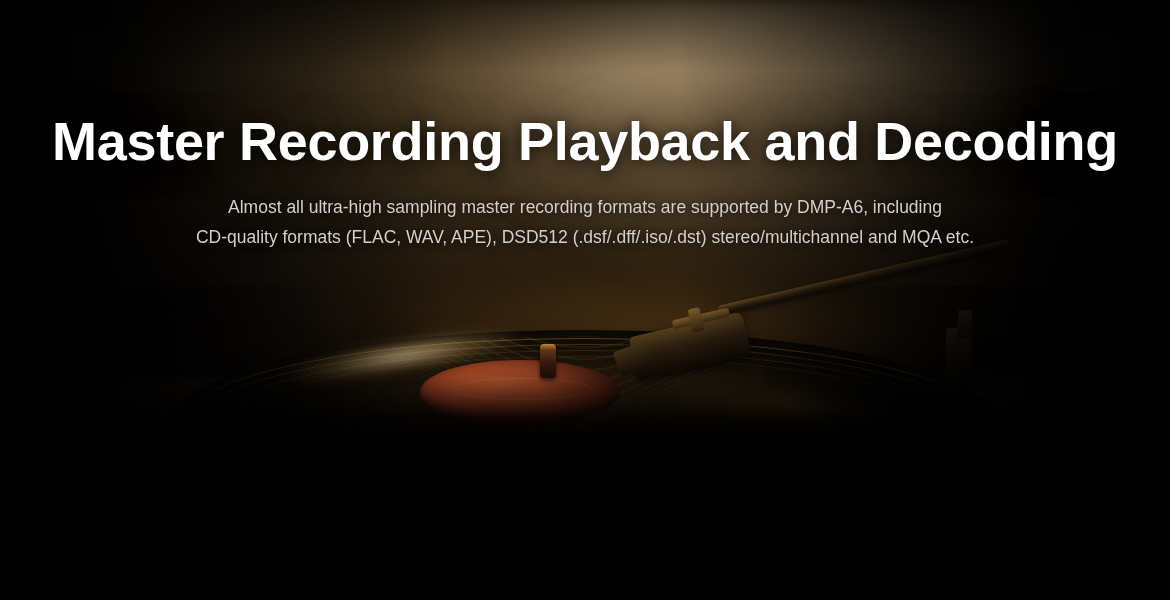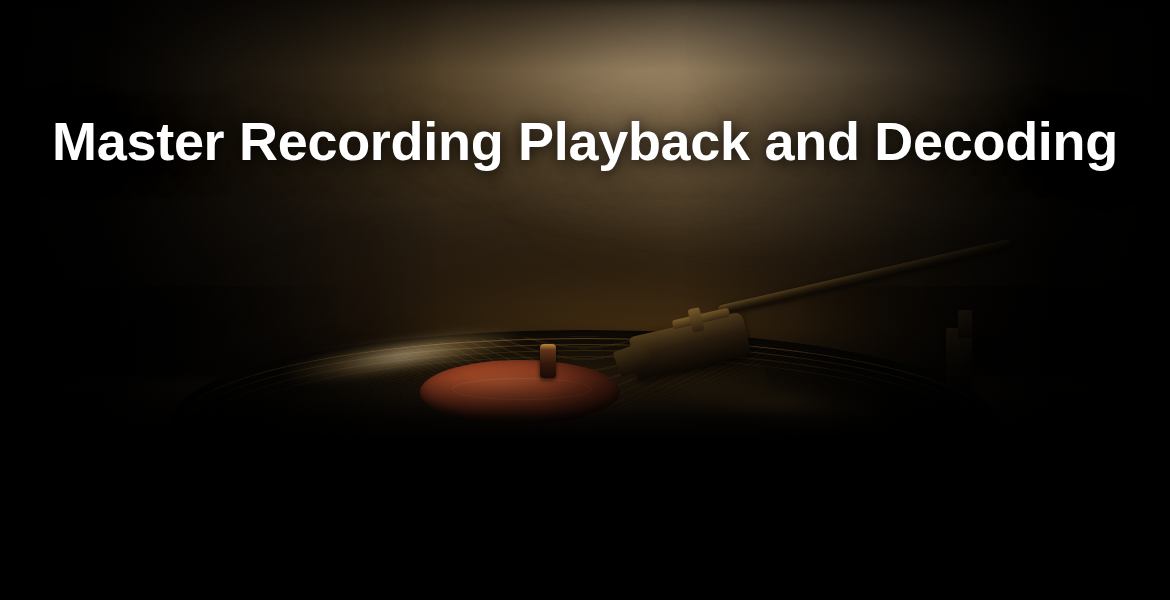--- a/index.html
+++ b/index.html
@@ -287,15 +287,19 @@
     <div class="scene-shade"></div>
   </div>
 
   <div class="layer vignette-left"></div>
   <div class="layer vignette-right"></div>
   <div class="layer vignette-top"></div>
   <div class="layer vignette-bottom"></div>
 
   <div class="copy">
     <h1 class="headline">Master Recording Playback and Decoding</h1>
+    <p class="sub">
+      <span class="sub-line">Almost all ultra-high sampling master recording formats are supported by DMP-A6, including</span>
+      <span class="sub-line">CD-quality formats (FLAC, WAV, APE), DSD512 (.dsf/.dff/.iso/.dst) stereo/multichannel and MQA etc.</span>
+    </p>
   </div>
 
 </div>
 
 </body></html>

